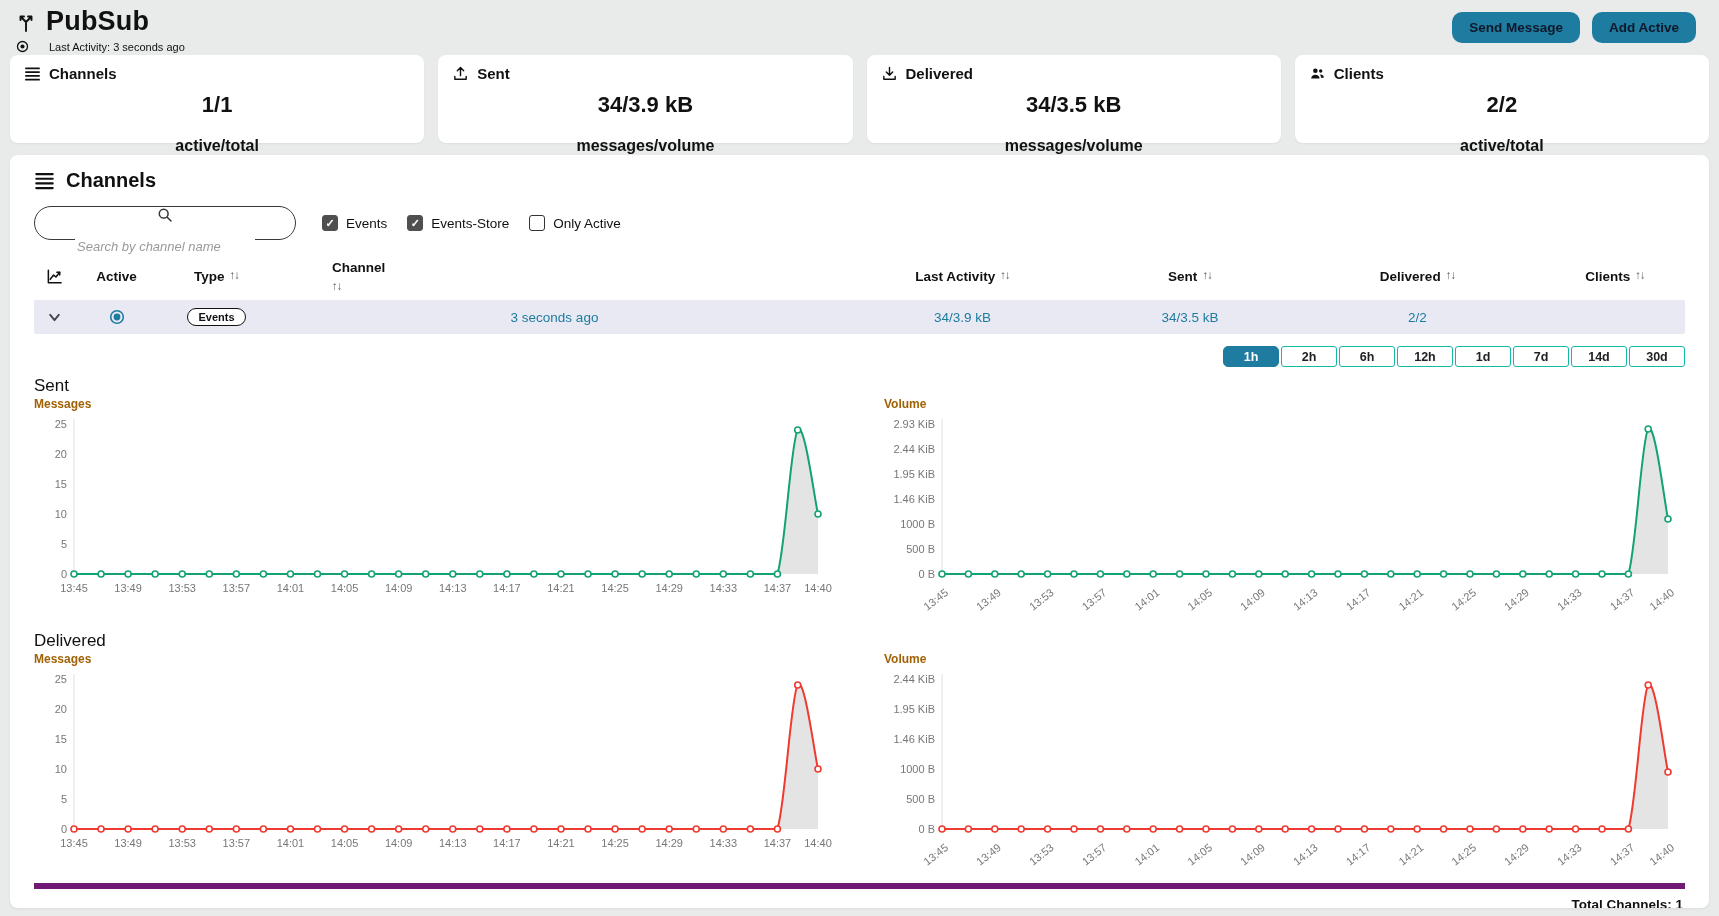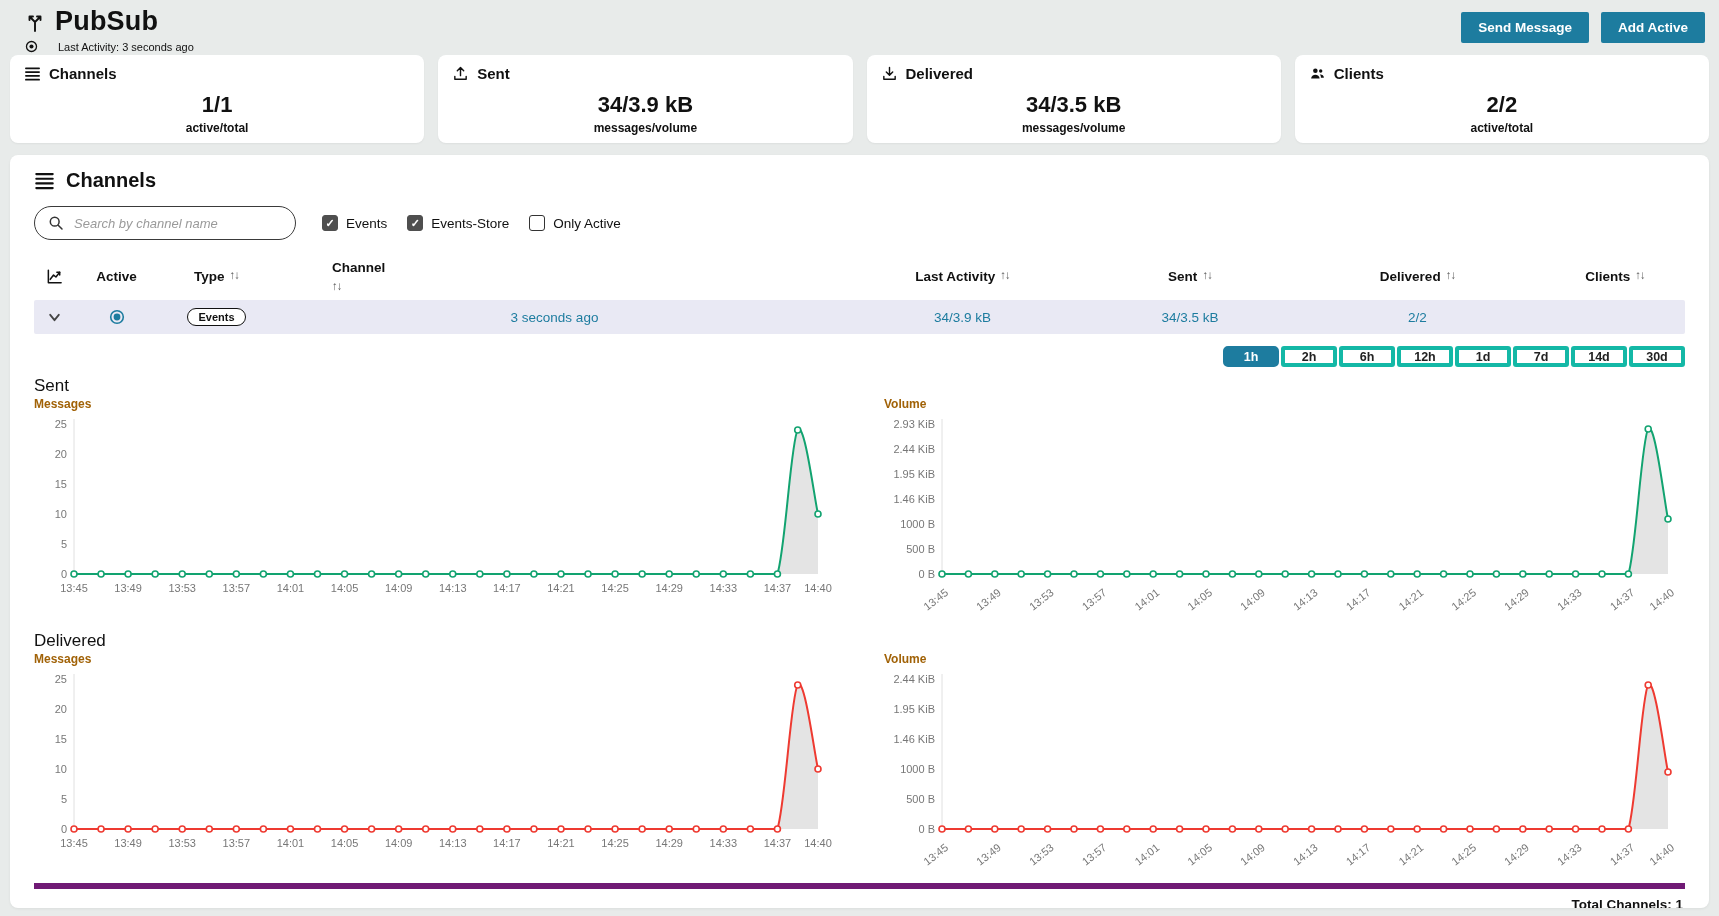--- a/index.html
+++ b/index.html
@@ -10,48 +10,48 @@
     --tick:#777;
   }
   *{box-sizing:border-box;}
   html,body{margin:0;padding:0;}
   body{
     width:1719px;height:916px;position:relative;overflow:hidden;
     background:var(--bg);
     font-family:"Liberation Sans",sans-serif;color:var(--ink);
   }
   
-  .app-header{position:absolute;top:0;left:0;right:0;padding:6px 14px;margin-left:9px;}
+  .app-header{position:absolute;top:0;left:0;right:9px;padding:6px 14px;}
   .brand-row{display:flex;align-items:center;gap:8px;}
   .brand-title{font-size:27px;font-weight:bold;letter-spacing:.2px;}
   .activity-row{display:flex;align-items:center;gap:20px;font-size:11px;margin-top:3px;margin-left:2px;}
   .header-buttons{position:absolute;top:12px;right:14px;display:flex;gap:12px;}
   .hbtn{
-    background:var(--teal);color:#ffffff;border:none;border-radius:2px;
+    background:var(--teal);color:#0f172a;border:none;border-radius:10px;
     font-size:13.5px;font-weight:bold;padding:8px 17px;cursor:pointer;
     font-family:"Liberation Sans",sans-serif;
   }
   
   .stat-cards{position:absolute;top:55px;left:10px;right:10px;display:grid;grid-template-columns:repeat(4,1fr);gap:14px;}
   .card{background:#fff;border-radius:8px;padding:10px 14px;height:88px;box-shadow:0 1px 2px rgba(0,0,0,.05);}
   .card-head{display:flex;align-items:center;gap:8px;font-size:15px;font-weight:bold;}
   .card-value{text-align:center;font-size:22px;font-weight:bold;margin-top:10px;}
-  .card-sub{text-align:center;font-size:12px;font-weight:bold;margin-top:3px;}
+  .card-sub{text-align:center;font-size:16px;font-weight:bold;margin-top:19px;}
   
   .main-panel{
     position:absolute;top:155px;left:10px;right:10px;bottom:8px;
     background:#fff;border-radius:8px;padding:14px 24px;overflow:hidden;
     box-shadow:0 1px 3px rgba(0,0,0,.06);
   }
   .panel-title-row{display:flex;align-items:center;gap:11px;}
   .panel-title{font-size:20px;font-weight:bold;}
   .controls-row{display:flex;align-items:center;gap:26px;margin-top:14px;}
   .search-box{
     width:262px;height:34px;border:1px solid #3a3a3a;border-radius:17px;
-    display:flex;align-items:center;gap:8px;padding:0 13px;background:#fff;
+    display:flex;align-items:center;gap:15px;padding:0 13px;background:#fff;flex-direction:column;
   }
   .search-box input{
     border:none;outline:none;flex:1;font-size:13px;font-family:"Liberation Sans",sans-serif;
   }
   .search-box input::placeholder{color:#9a9a9a;font-style:italic;}
   .filters{display:flex;align-items:center;gap:20px;}
   .filter-item{display:flex;align-items:center;gap:8px;font-size:13.5px;cursor:pointer;}
   .checkbox{
     width:16px;height:16px;border:1.5px solid #333;border-radius:3px;background:#fff;
     display:flex;align-items:center;justify-content:center;
@@ -68,21 +68,21 @@
   .trow{background:var(--row-bg);height:34px;border-radius:2px;font-size:13.5px;color:var(--teal);}
   .badge{
     border:1.5px solid #111;border-radius:11px;background:#fff;color:#111;
     font-size:11px;font-weight:bold;padding:2.5px 10px;line-height:1;
   }
   .channel-link{cursor:pointer;}
   
   .time-ranges{display:flex;justify-content:flex-end;gap:2px;margin-top:12px;}
   .tr-btn{
     width:56px;height:21px;display:flex;align-items:center;justify-content:center;
-    background:#fff;border:4px solid #14b8a6;border-radius:3px;
+    background:#fff;border:1px solid #14b8a6;border-radius:3px;
     font-size:12.5px;font-weight:bold;color:#222;cursor:pointer;
   }
   .tr-btn.active{background:var(--teal);border-color:var(--teal);color:#fff;border-radius:5px;}
   
   .section-title{font-size:17px;margin:9px 0 1px 0;}
   .charts-row{display:flex;gap:50px;}
   .chart-block{width:800px;}
   .chart-ylabel{font-size:12px;font-weight:bold;color:#a16207;height:15px;}
   .chart-host svg{display:block;}
   

